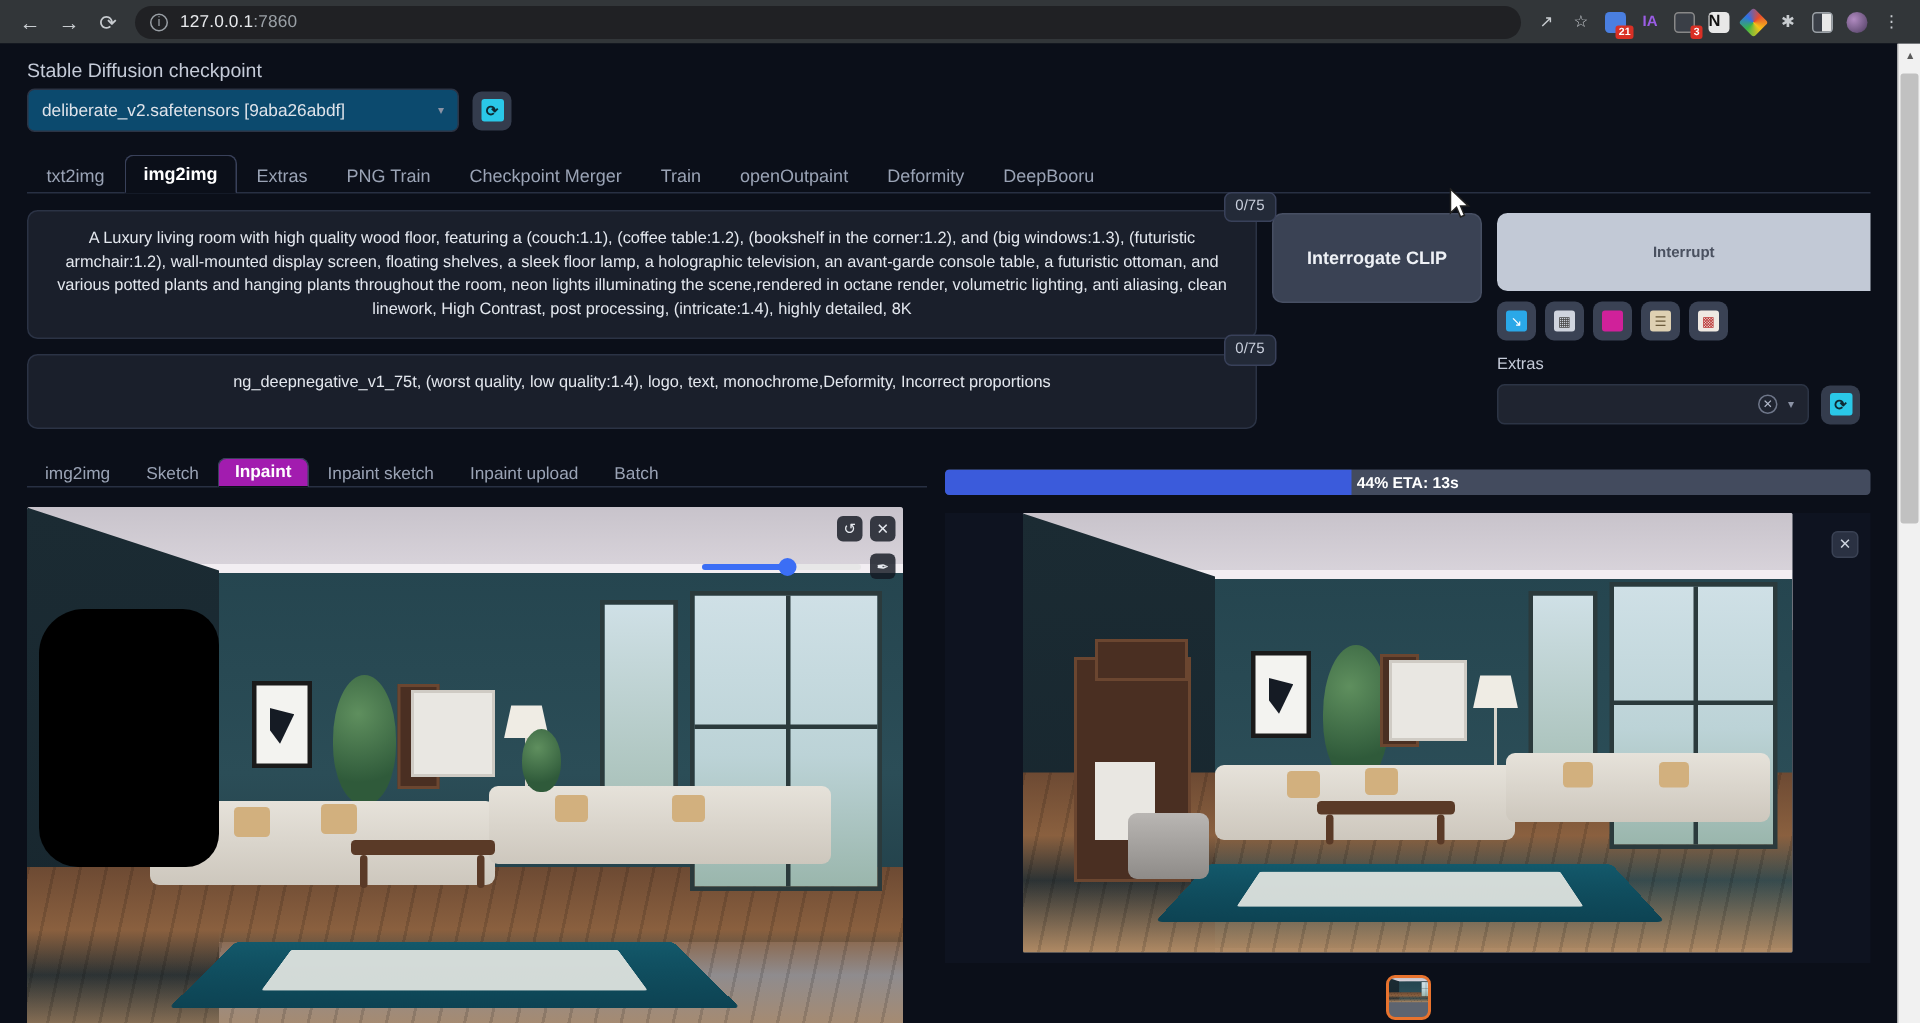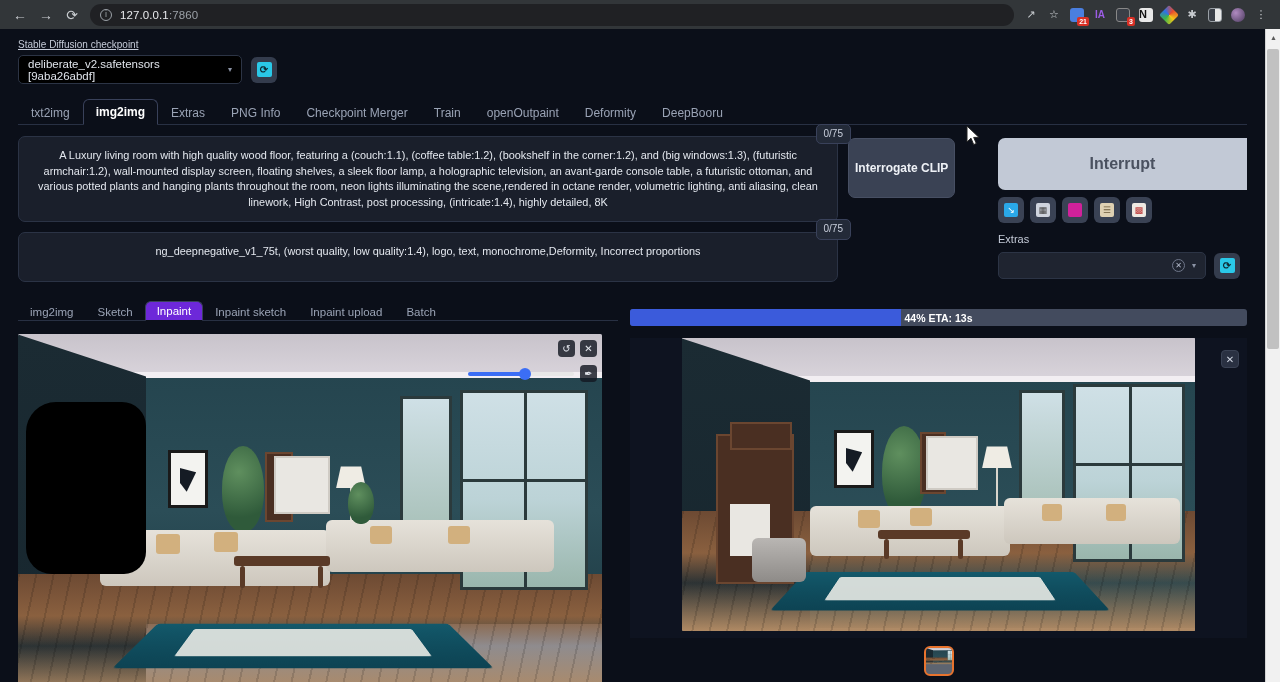--- a/index.html
+++ b/index.html
@@ -55,24 +55,24 @@
     background: #c1c1c1; border-radius: 2px;
   }
   .page-scroll .arrow-up {
     position: absolute; left: 0; top: 0; width: 15px; height: 16px;
     display: flex; align-items: center; justify-content: center;
     font-size: 7px; color: #5a5a5a; background: #f1f1f1;
   }
 
   .content { width: 1265px; padding: 0 18px; }
 
-  .ckpt-label { color: #c5cbd8; font-size: 10px; padding: 10px 0 5px 0; text-decoration: underline; }
+  .ckpt-label { color: #c5cbd8; font-size: 13px; padding: 10px 0 5px 0; }
   .ckpt-row { display: flex; align-items: center; gap: 9px; }
   .ckpt-select {
-    width: 224px; height: 29px; background: #000000; border: 1px solid #2c3445;
+    width: 288px; height: 29px; background: #0c4a6e; border: 1px solid #2c3445;
     border-radius: 5px; display: flex; align-items: center; padding: 0 9px;
     color: #dfe3ea; font-size: 11.5px; justify-content: space-between;
   }
   .caret { color: #8b93a5; font-size: 8px; }
   .refresh-btn {
     width: 26px; height: 26px; background: #343c4d; border-radius: 6px;
     display: flex; align-items: center; justify-content: center;
   }
   .refresh-glyph {
     width: 15px; height: 15px; background: #2ac8e8; border-radius: 2px;
@@ -102,33 +102,33 @@
     padding: 11px 13px; color: #e3e7ee; font-size: 10.9px; line-height: 1.43;
   }
   .prompt-box.neg { margin-top: 10px; min-height: 50px; }
   .token-badge {
     position: absolute; right: -14px; top: -13px; background: #232a38;
     border: 1px solid #39415a; border-radius: 5px; color: #c9cfdc;
     font-size: 10px; padding: 2px 7px;
   }
   .prompt-box.neg .token-badge { top: -14px; }
 
-  .interr-col { flex: 0 0 140px; display: flex; flex-direction: row; gap: 3px; padding-top: 2px;}
+  .interr-col { flex: 0 0 140px; display: flex; flex-direction: column; gap: 3px; padding-top: 2px;}
   .btn-interr {
     background: #3a4254; border: 1px solid #474f63; border-radius: 7px;
     color: #eef1f6; font-size: 12px; font-weight: bold; text-align: center;
     display: flex; align-items: center; justify-content: center; padding: 6px;
   }
   .btn-interr.clip { height: 60px; }
   .btn-interr.booru { height: 58px; line-height: 1.45; }
 
   .right-col { flex: 1; display: flex; flex-direction: column; gap: 7px; padding-top: 2px; }
   .int-skip { display: flex; height: 52px; }
   .btn-light {
-    flex: 1; background: #c2c9d6; color: #4a5160; font-size: 16px; font-weight: bold;
+    flex: 1; background: #c2c9d6; color: #4a5160; font-size: 10px; font-weight: bold;
     display: flex; align-items: center; justify-content: center;
   }
   .btn-light.l { border-radius: 7px 0 0 7px; }
   .btn-light.r { border-radius: 0 7px 7px 0; border-left: 1px solid #a9b2c2; }
 
   .tool-icons { display: flex; gap: 6px; }
   .tool-icon {
     width: 26px; height: 26px; background: #3a4254; border-radius: 6px;
     display: flex; align-items: center; justify-content: center; font-size: 12px;
   }
@@ -150,22 +150,22 @@
   .main { display: flex; gap: 12px; margin-top: 14px; }
   .left-pane { flex: 0 0 600px; }
   .right-pane { flex: 1; }
 
   .subtabs { display: flex; align-items: flex-end; border-bottom: 1px solid #283043; height: 25px; }
   .subtab {
     padding: 3px 11px; font-size: 11.5px; color: #9aa3b5; border-radius: 6px 6px 0 0;
     position: relative; top: 1px; border: 1px solid transparent; border-bottom: none;
   }
   .subtab.active {
-    color: #fff; font-weight: normal; border: 1px solid #39415a; border-bottom: 1px solid #0b0f19;
-    background: #6d28d9;
+    color: #fff; font-weight: bold; border: 1px solid #39415a; border-bottom: 1px solid #0b0f19;
+    background: #a21caf;
   }
 
   .canvas-wrap {
     position: relative; margin-top: 13px; width: 584px; height: 360px;
     background: #8b8f98; overflow: hidden; border-radius: 2px;
   }
   
   .room { position: absolute; inset: 0; }
   .ceiling {
     position: absolute; left: 0; top: 0; width: 100%; height: 78px;
@@ -343,21 +343,21 @@
     </div>
     <div class="refresh-btn">
       <span class="refresh-glyph">⟳</span>
     </div>
   </div>
 
   <div class="tabs">
     <div class="tab">txt2img</div>
     <div class="tab active">img2img</div>
     <div class="tab">Extras</div>
-    <div class="tab">PNG Info</div>
+    <div class="tab">PNG Train</div>
     <div class="tab">Checkpoint Merger</div>
     <div class="tab">Train</div>
     <div class="tab">openOutpaint</div>
     <div class="tab">Deformity</div>
     <div class="tab">DeepBooru</div>
   </div>
 
   <div class="prompt-zone">
     <div class="prompt-col">
       <div class="prompt-box">

